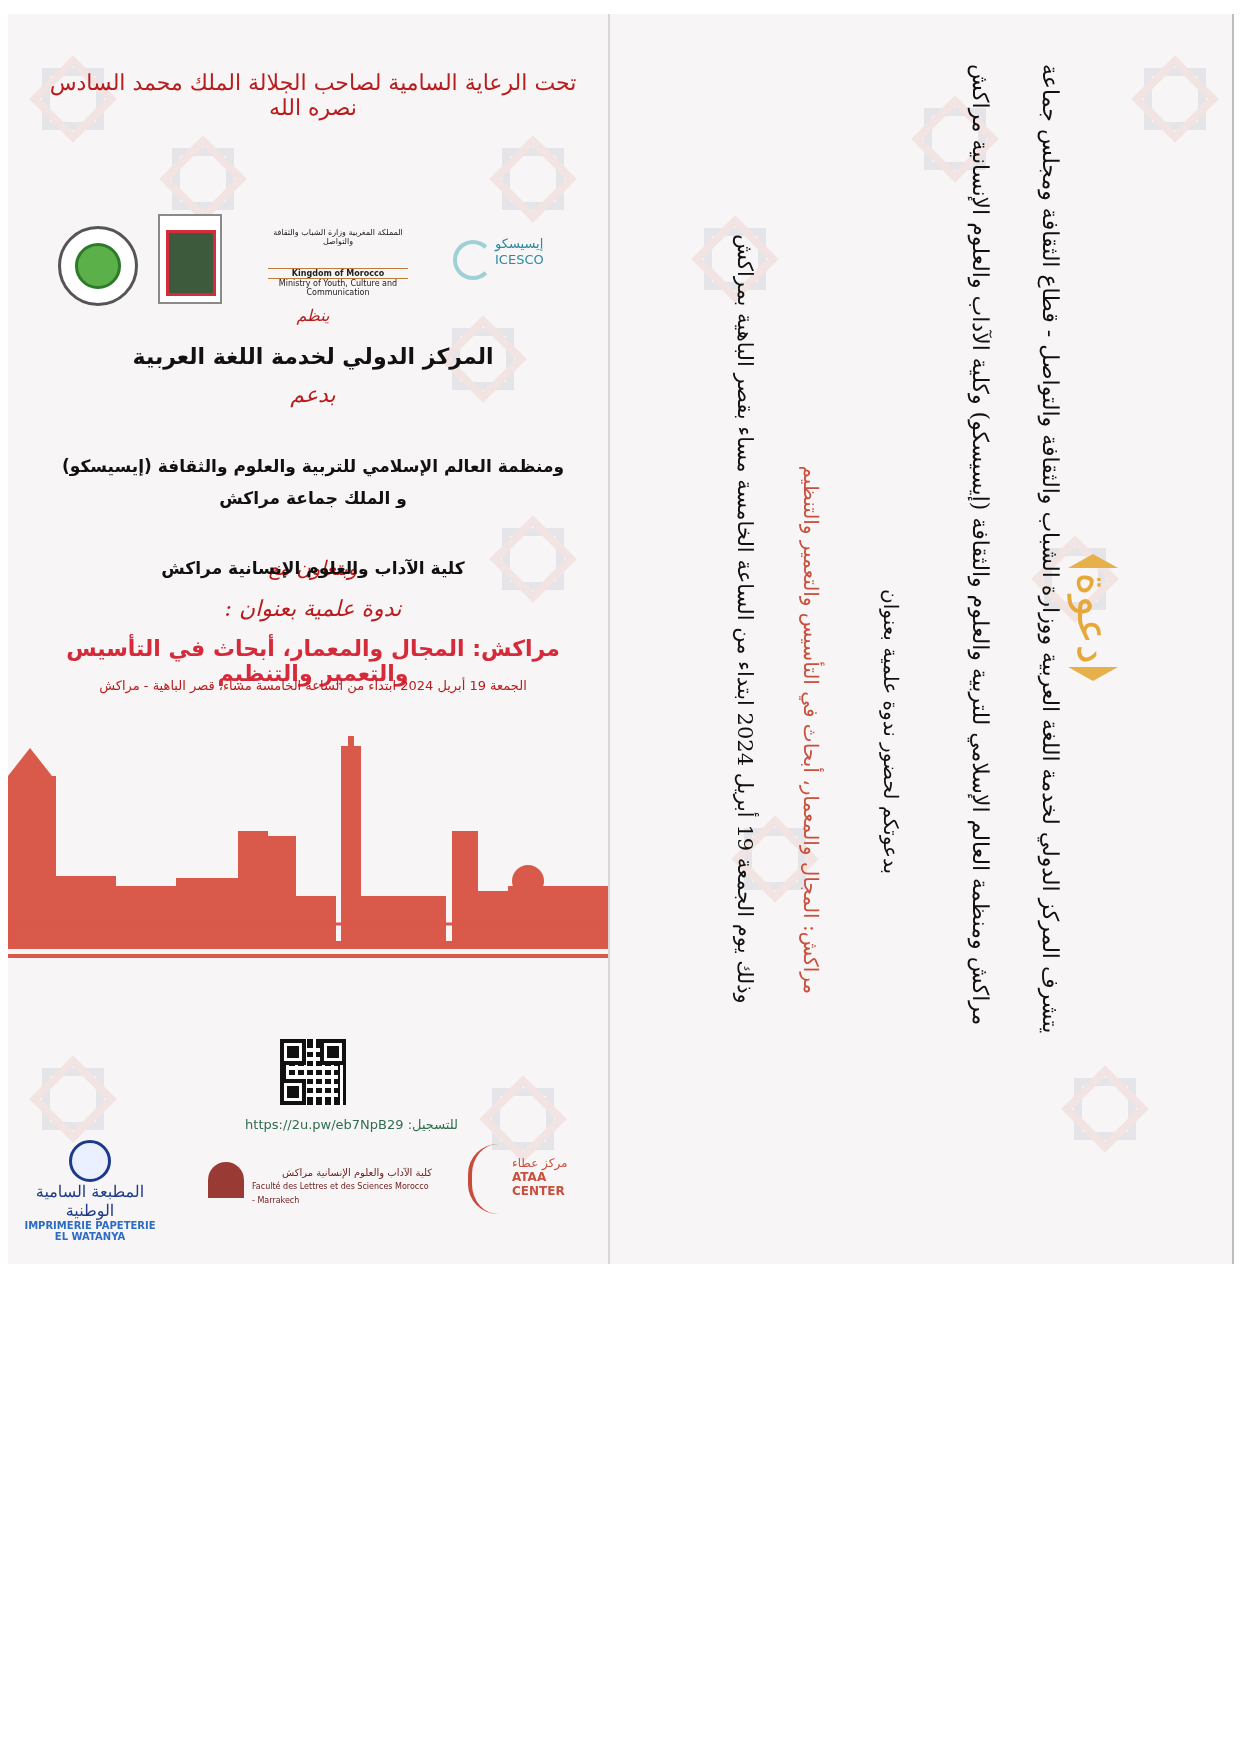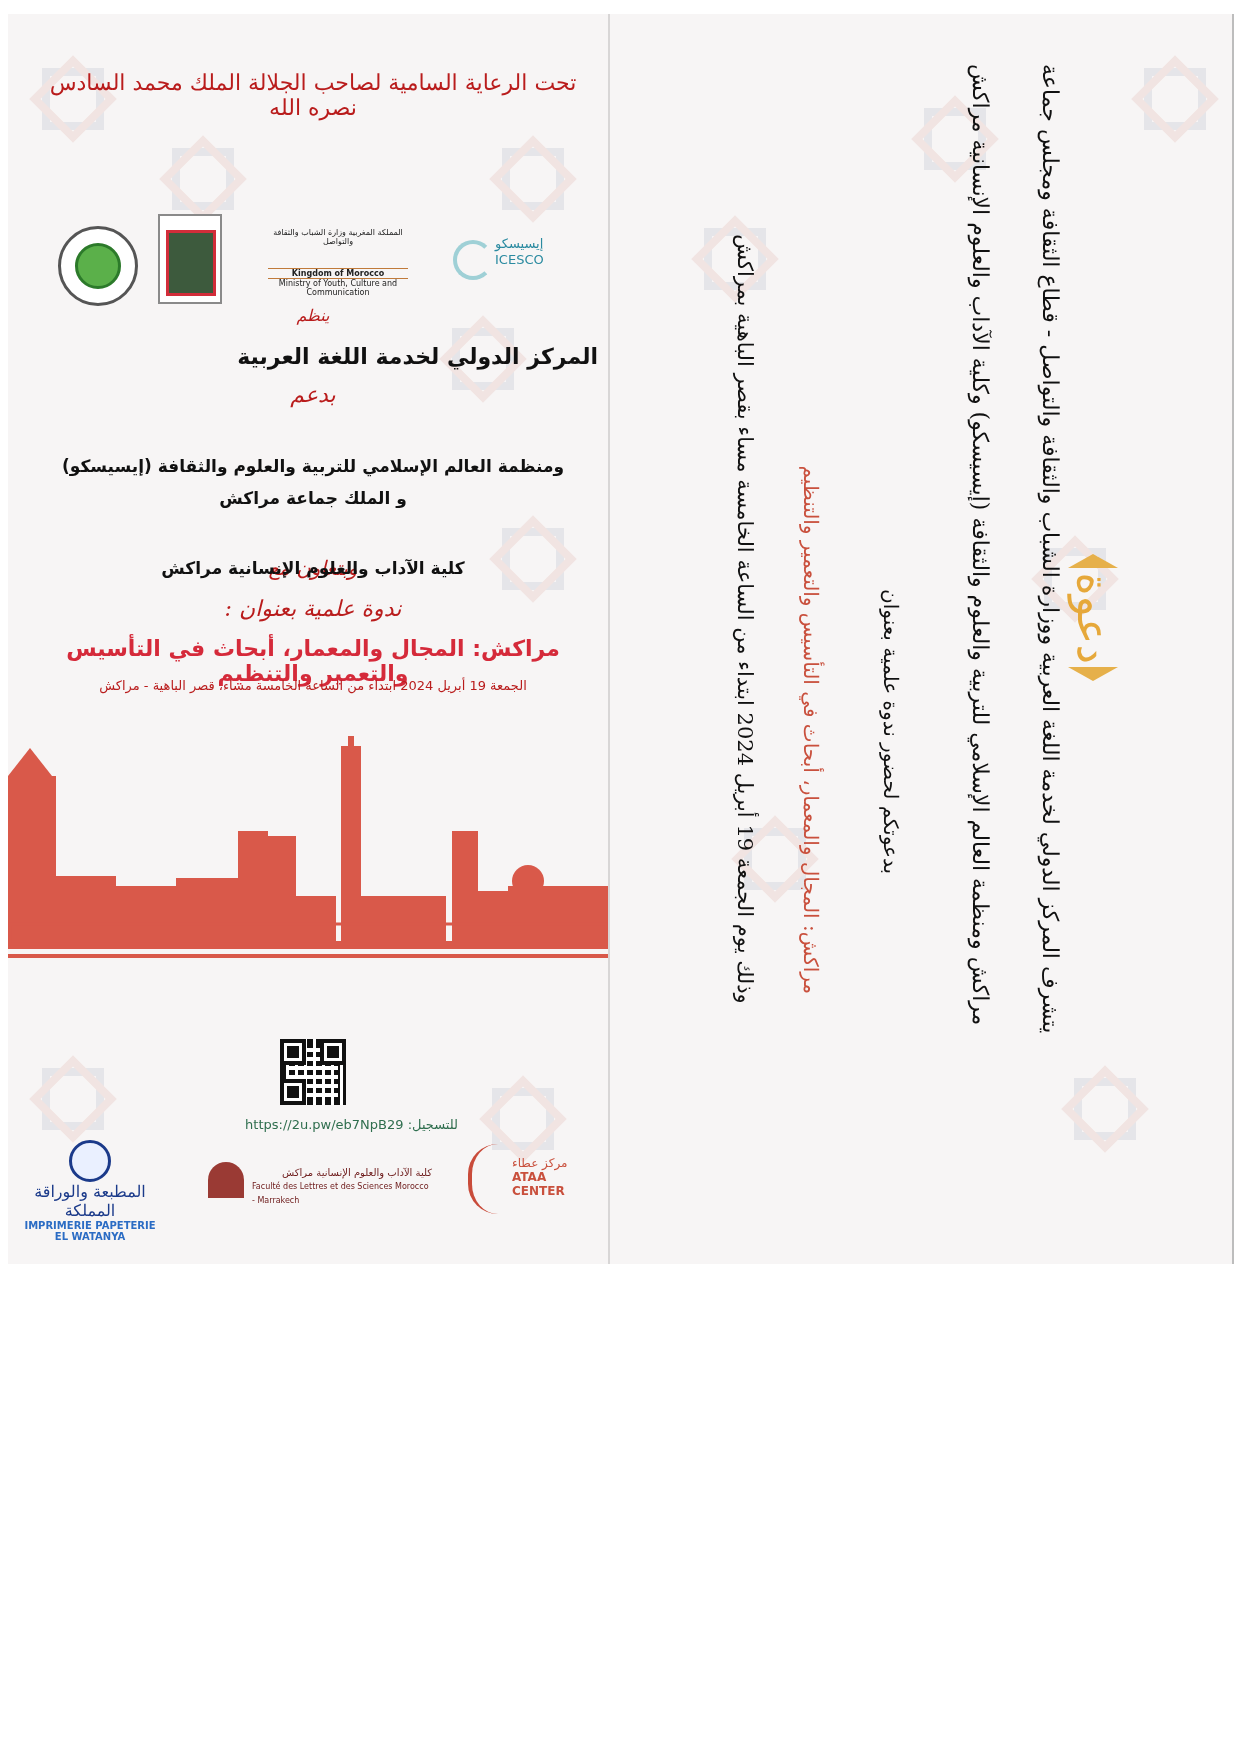--- a/index.html
+++ b/index.html
@@ -29,21 +29,21 @@
   .shield{position:absolute;left:110px;top:0;width:60px;height:86px;border:2px solid #8a8a8a;background:#fff;}
   .shield .in{position:absolute;left:6px;top:14px;width:44px;height:60px;border:3px solid #d22d3a;background:#3d5a3d;}
   .ministry{position:absolute;left:220px;top:14px;width:140px;font-size:8px;color:#222;text-align:center;}
   .ministry .kingdom{font-weight:bold;border-top:1px solid #c07a3a;border-bottom:1px solid #c07a3a;margin-top:22px;}
   .icesco{position:absolute;left:405px;top:22px;width:120px;height:40px;}
   .icesco .ring{position:absolute;left:0;top:4px;width:32px;height:32px;border-radius:50%;border:4px solid #9fd0d6;border-right-color:transparent;}
   .icesco .t{position:absolute;left:42px;top:0;font-size:13px;color:#2a8aa0;line-height:16px;}
   .block{position:absolute;left:20px;width:570px;}
   .script{font-family:"DejaVu Serif",serif;font-style:italic;}
   .t-org{top:292px;font-size:16px;text-align:center;}
-  .t-orgname{top:330px;font-size:22px;font-weight:bold;text-align:right;}
+  .t-orgname{top:330px;font-size:22px;font-weight:bold;}
   .t-support{top:368px;font-size:22px;}
   .t-s1{top:410px;font-size:17px;font-weight:bold;}
   .t-s2{top:442px;font-size:17px;font-weight:bold;}
   .t-s3{top:474px;font-size:17px;font-weight:bold;}
   .t-collab{top:508px;font-size:20px;margin-top:34px;}
   .t-fac{top:544px;font-size:17px;font-weight:bold;}
   .t-sym{top:582px;font-size:22px;}
   .t-title{top:622px;font-size:22px;font-weight:bold;}
   .t-date{top:664px;font-size:13px;}
   .skyline{position:absolute;left:0;top:722px;width:600px;height:230px;}
@@ -169,21 +169,21 @@
     </div>
     <div class="foot-logo flsh">
       <div class="mark"></div>
       <div class="txt">
         <div>كلية الآداب والعلوم الإنسانية مراكش</div>
         <div style="direction:ltr;text-align:left;font-size:8px">Faculté des Lettres et des Sciences Morocco - Marrakech</div>
       </div>
     </div>
     <div class="foot-logo watanya">
       <div class="mark"></div>
-      <div class="ar1">المطبعة والوراقة المملكة</div>
+      <div class="ar1">المطبعة السامية الوطنية</div>
       <div class="fr">IMPRIMERIE PAPETERIE EL WATANYA</div>
     </div>
   </div>
 
   <div class="crease"></div>
 
   <div class="panel panel-right">
     <div class="bgstar" style="left:520px;top:40px"></div>
     <div class="bgstar" style="left:300px;top:80px"></div>
     <div class="bgstar" style="left:80px;top:200px"></div>

